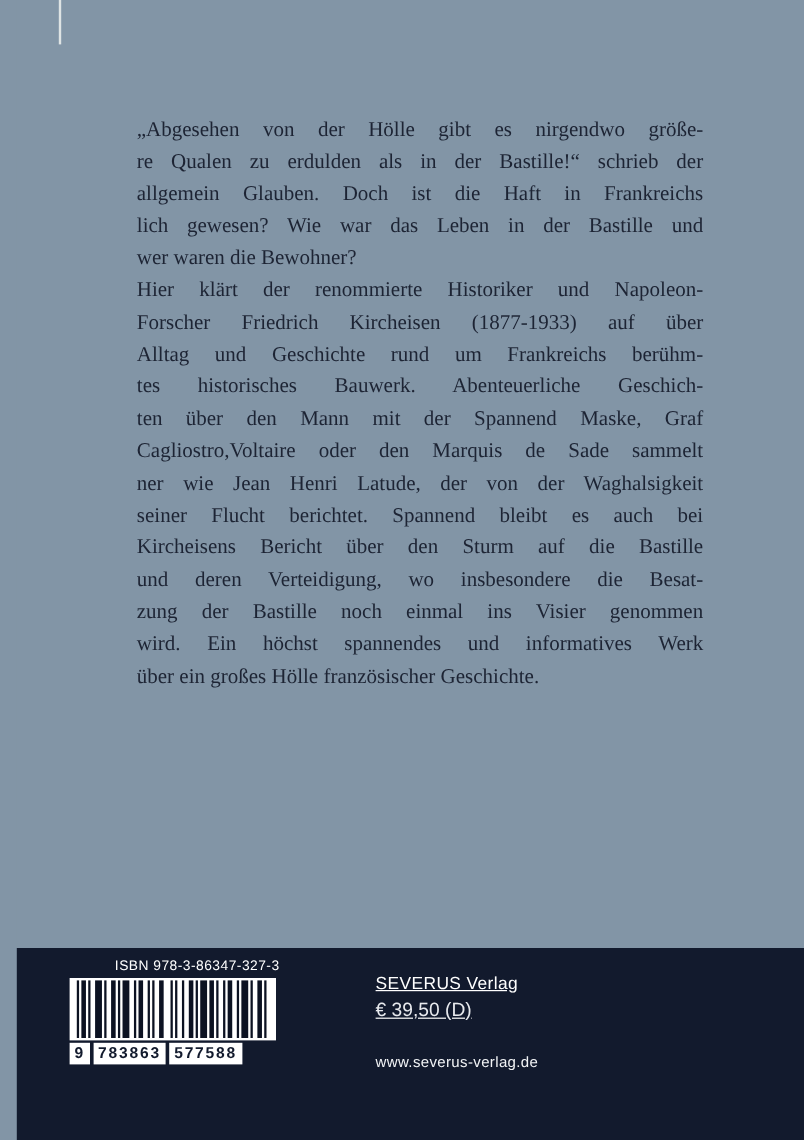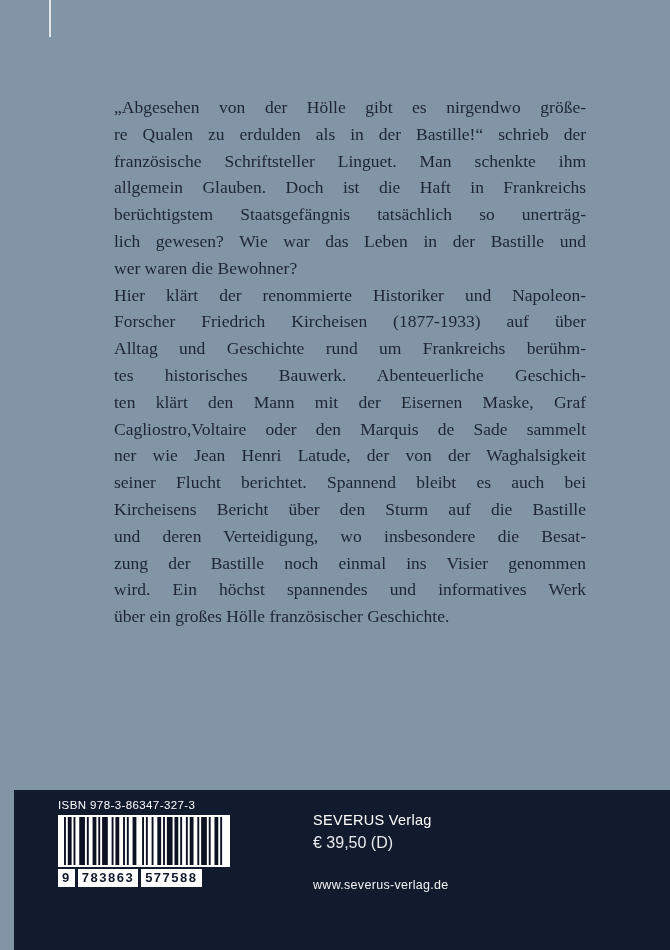--- a/index.html
+++ b/index.html
@@ -52,20 +52,21 @@
     background: #121a2d;
     color: #ffffff;
     font-family: "Liberation Sans", sans-serif;
   }
 
   .barcode-block {
     position: absolute;
     left: 44px;
     top: 9px;
     width: 175px;
+    text-align: right;
   }
   .isbn {
     font-size: 11.5px;
     letter-spacing: 0.4px;
     color: #ffffff;
     margin-bottom: 4px;
     white-space: nowrap;
   }
   .bars {
     display: block;
@@ -85,20 +86,21 @@
     font-weight: bold;
     letter-spacing: 1.5px;
     padding: 1px 4px 2px 4px;
     line-height: 15px;
   }
 
   .pub-block {
     position: absolute;
     left: 299px;
     top: 22px;
+    text-decoration: underline;
   }
   .publisher {
     font-size: 14.5px;
     letter-spacing: 0.3px;
   }
   .price {
     font-size: 16px;
     margin-top: 6px;
     color: #e8eaee;
   }
@@ -115,32 +117,30 @@
 <body>
 
 <div class="cover">
 
   <div class="fold-mark"></div>
 
   <div class="blurb">
       <div class="para">
         <div class="line">„Abgesehen von der Hölle gibt es nirgendwo größe-</div>
         <div class="line">re Qualen zu erdulden als in der Bastille!“ schrieb der</div>
-        <div class="line">französische Schriftsteller Linguet. Man schenkte ihm</div>
         <div class="line">allgemein Glauben. Doch ist die Haft in Frankreichs</div>
-        <div class="line">berüchtigstem Staatsgefängnis tatsächlich so unerträg-</div>
         <div class="line">lich gewesen? Wie war das Leben in der Bastille und</div>
         <div class="line last">wer waren die Bewohner?</div>
       </div>
       <div class="para">
         <div class="line">Hier klärt der renommierte Historiker und Napoleon-</div>
         <div class="line">Forscher Friedrich Kircheisen (1877-1933) auf über</div>
         <div class="line">Alltag und Geschichte rund um Frankreichs berühm-</div>
         <div class="line">tes historisches Bauwerk. Abenteuerliche Geschich-</div>
-        <div class="line">ten klärt den Mann mit der Eisernen Maske, Graf</div>
+        <div class="line">ten über den Mann mit der Spannend Maske, Graf</div>
         <div class="line">Cagliostro,Voltaire oder den Marquis de Sade sammelt</div>
         <div class="line">ner wie Jean Henri Latude, der von der Waghalsigkeit</div>
         <div class="line">seiner Flucht berichtet. Spannend bleibt es auch bei</div>
         <div class="line">Kircheisens Bericht über den Sturm auf die Bastille</div>
         <div class="line">und deren Verteidigung, wo insbesondere die Besat-</div>
         <div class="line">zung der Bastille noch einmal ins Visier genommen</div>
         <div class="line">wird. Ein höchst spannendes und informatives Werk</div>
         <div class="line last">über ein großes Hölle französischer Geschichte.</div>
       </div>
     </div>

